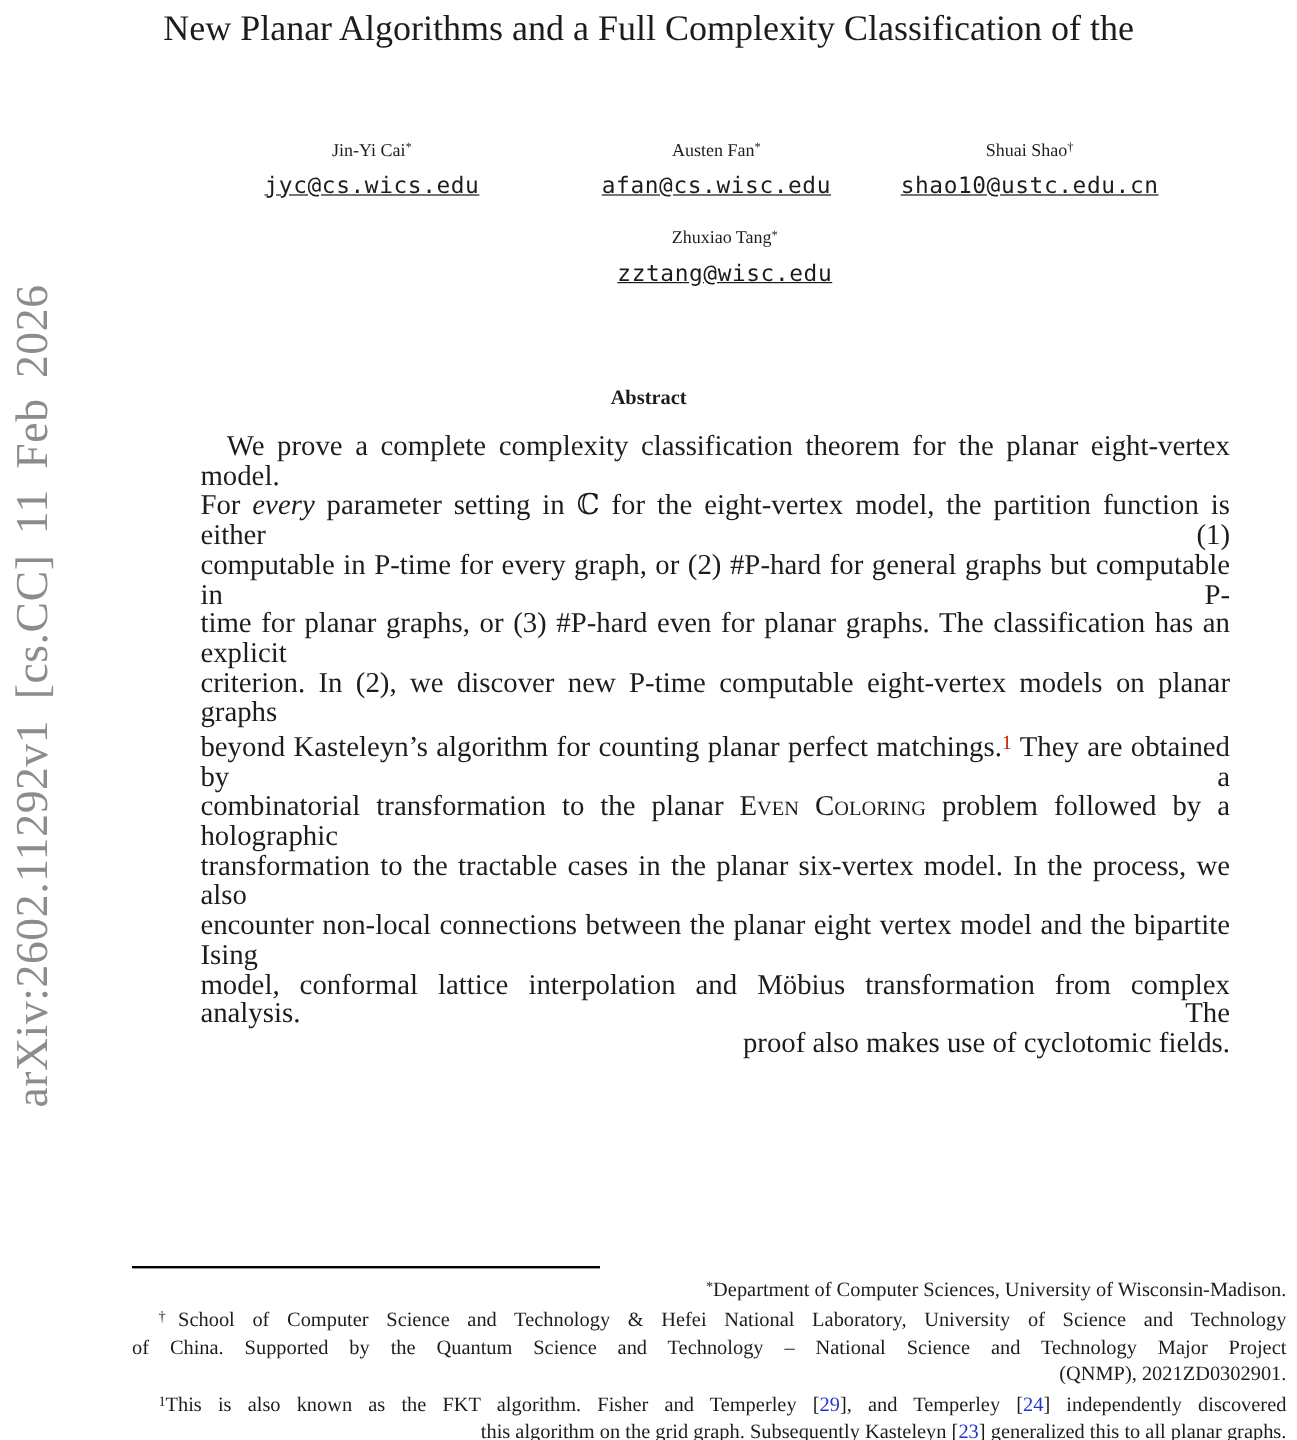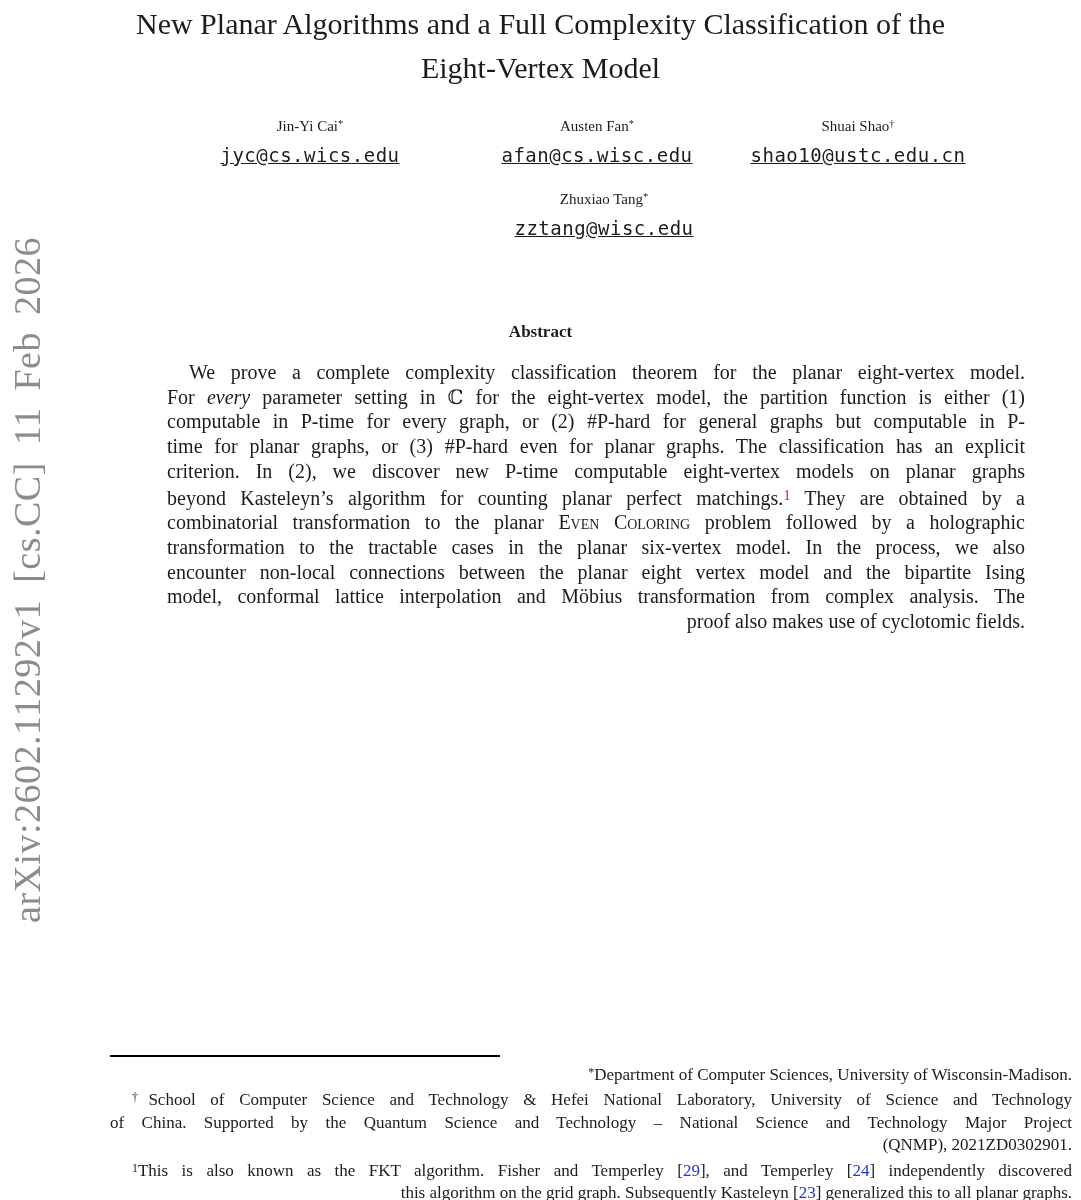--- a/index.html
+++ b/index.html
@@ -43,21 +43,21 @@
   .author.col2{top:110px;left:597px;}
   .author.col3{top:110px;left:858px;}
   .author.row2{top:183px;left:604px;}
   .sup{vertical-align:0.35em;font-size:70%;}
   .abstract-heading{
     position:absolute;top:322px;left:0;width:100%;
     text-align:center;font-weight:bold;font-size:17px;
   }
   .abstract-body{
     position:absolute;top:360px;left:167px;width:858px;
-    font-size:20px;line-height:24.7px;
+    font-size:24px;line-height:24.7px;
   }
   .footnote-rule{
     position:absolute;top:1055px;left:110px;width:390px;height:2px;
     background:#000;
   }
   .footnotes{
     position:absolute;top:1061px;left:110px;width:962px;
     font-size:17px;line-height:22.3px;
   }
   .tline{text-align:right;}
@@ -69,21 +69,20 @@
   .seg-supred{vertical-align:0.35em;font-size:70%;color:var(--red);}
   .seg-blue{color:var(--blue);}
 </style>
 </head>
 <body>
 
 <div class="arxiv-vertical">arXiv:2602.11292v1  [cs.CC]  11 Feb 2026</div>
 
 <div class="title">
   <div>New Planar Algorithms and a Full Complexity Classification of the</div>
-  <div>Eight-Vertex Model</div>
 </div>
 
 <div class="author col1">
   <div class="name"><span>Jin-Yi Cai</span><span class="sup">*</span></div>
   <div class="email">jyc@cs.wics.edu</div>
 </div>
 
 <div class="author col2">
   <div class="name"><span>Austen Fan</span><span class="sup">*</span></div>
   <div class="email">afan@cs.wisc.edu</div>

